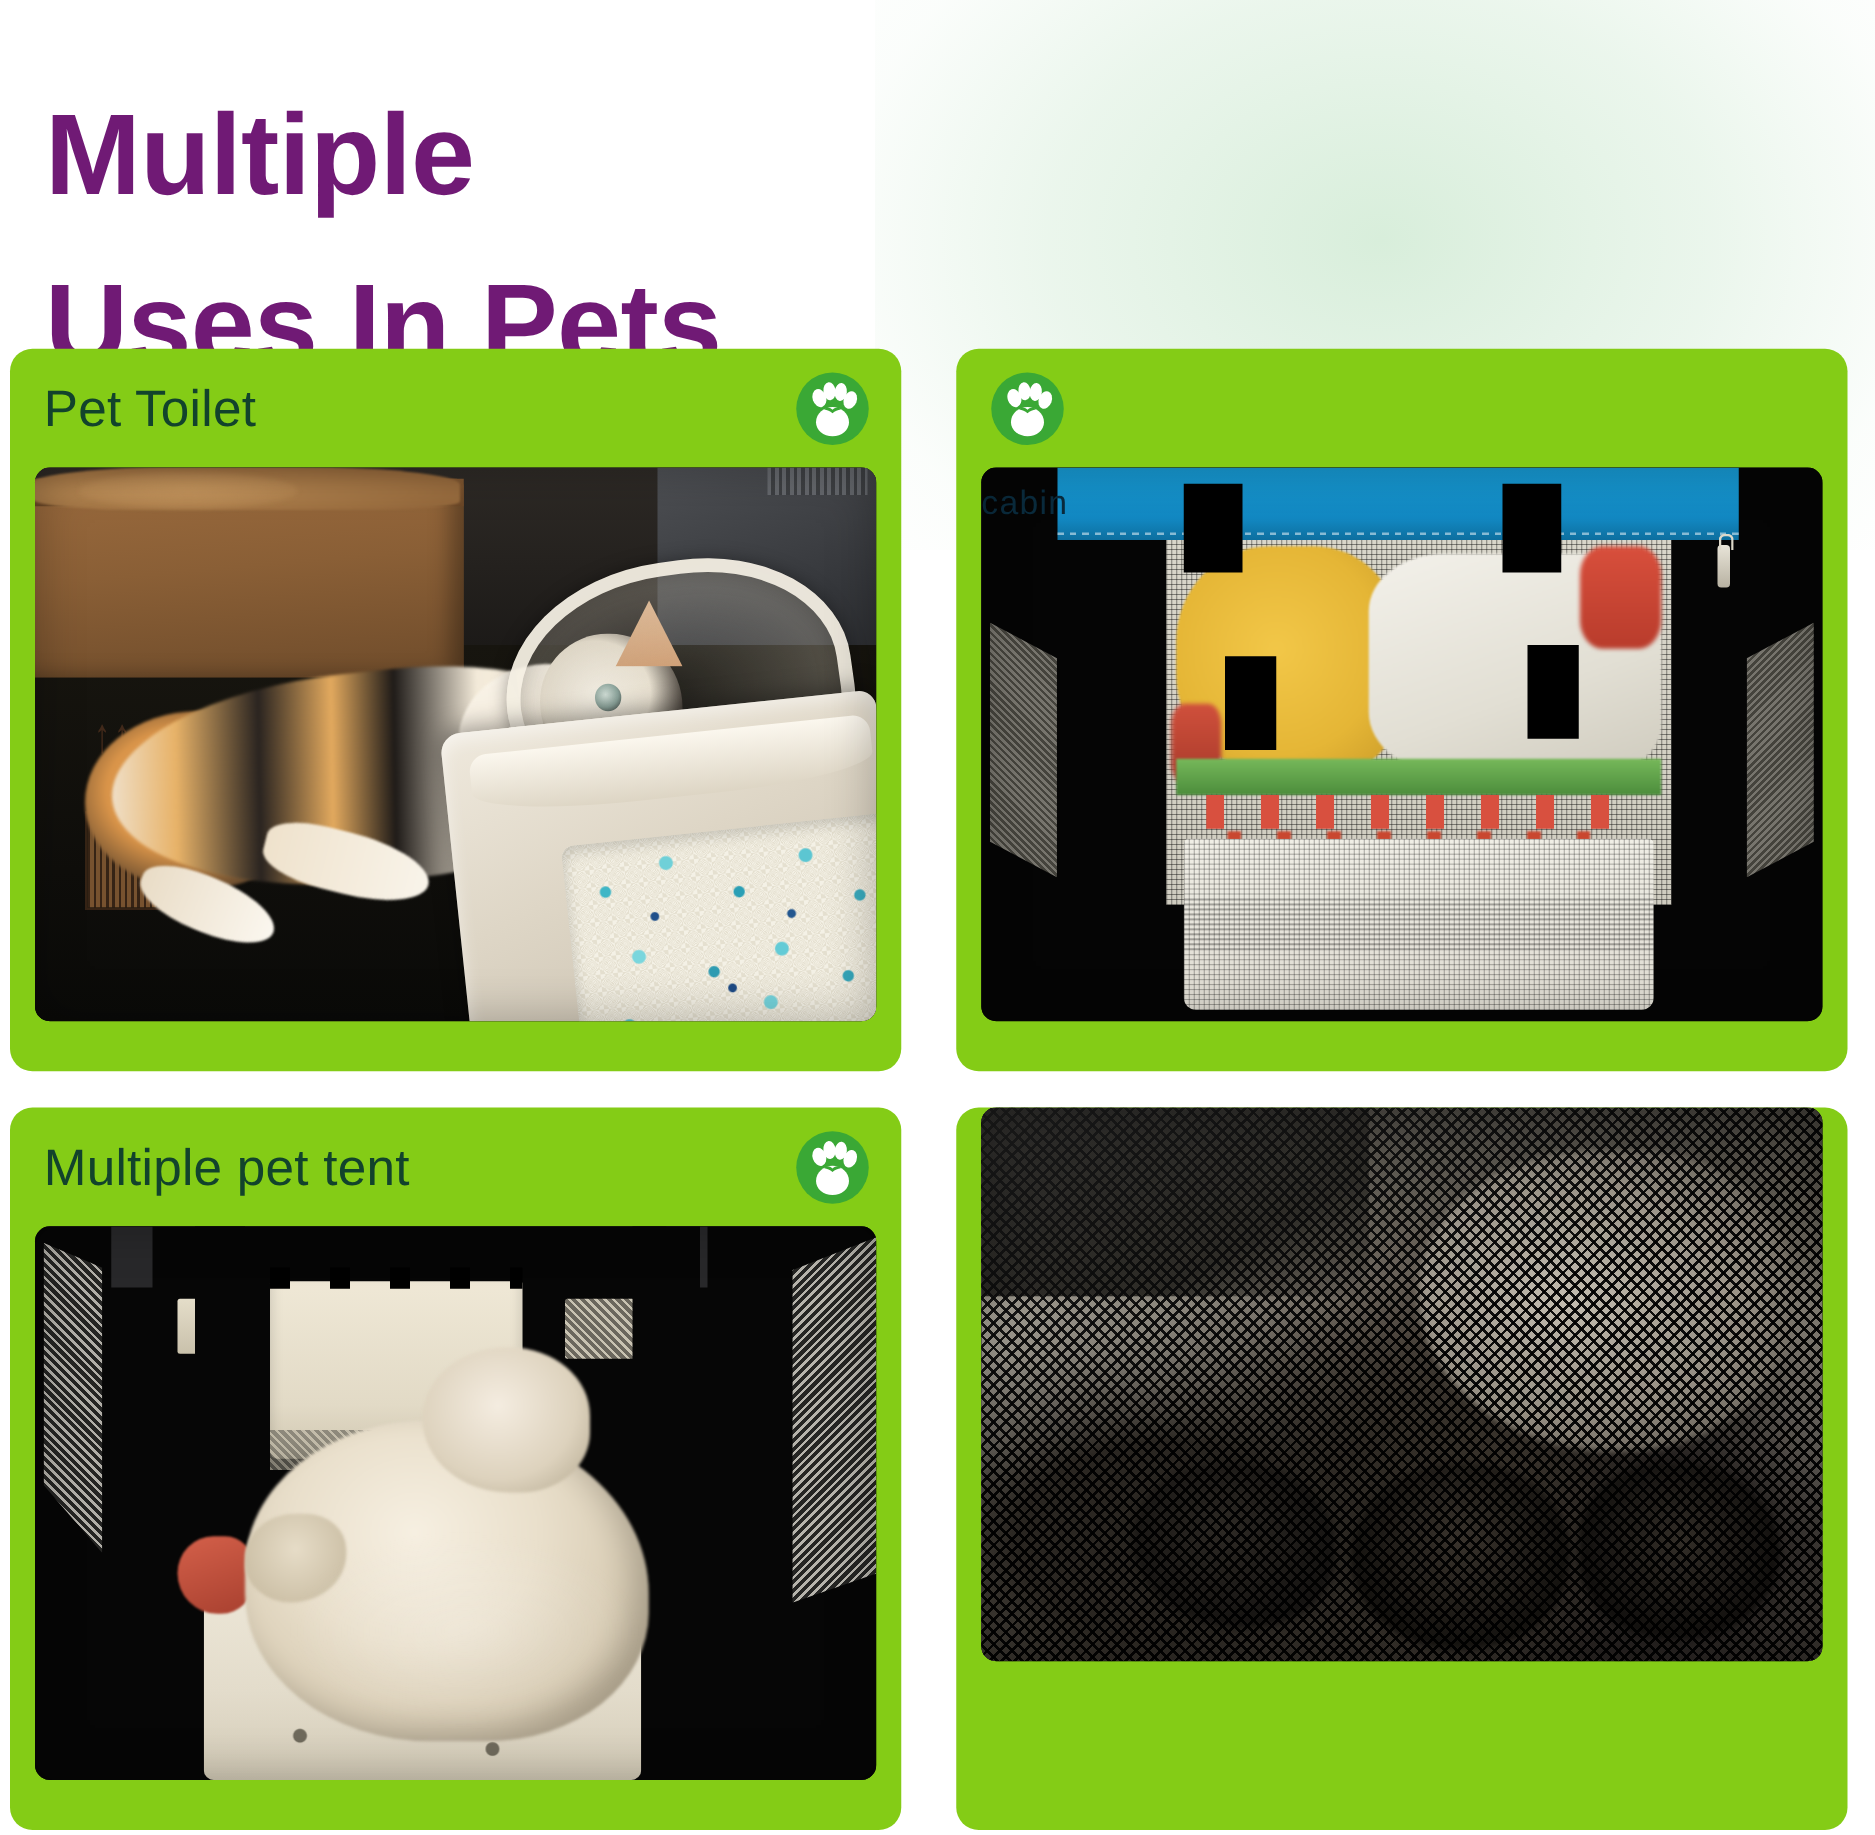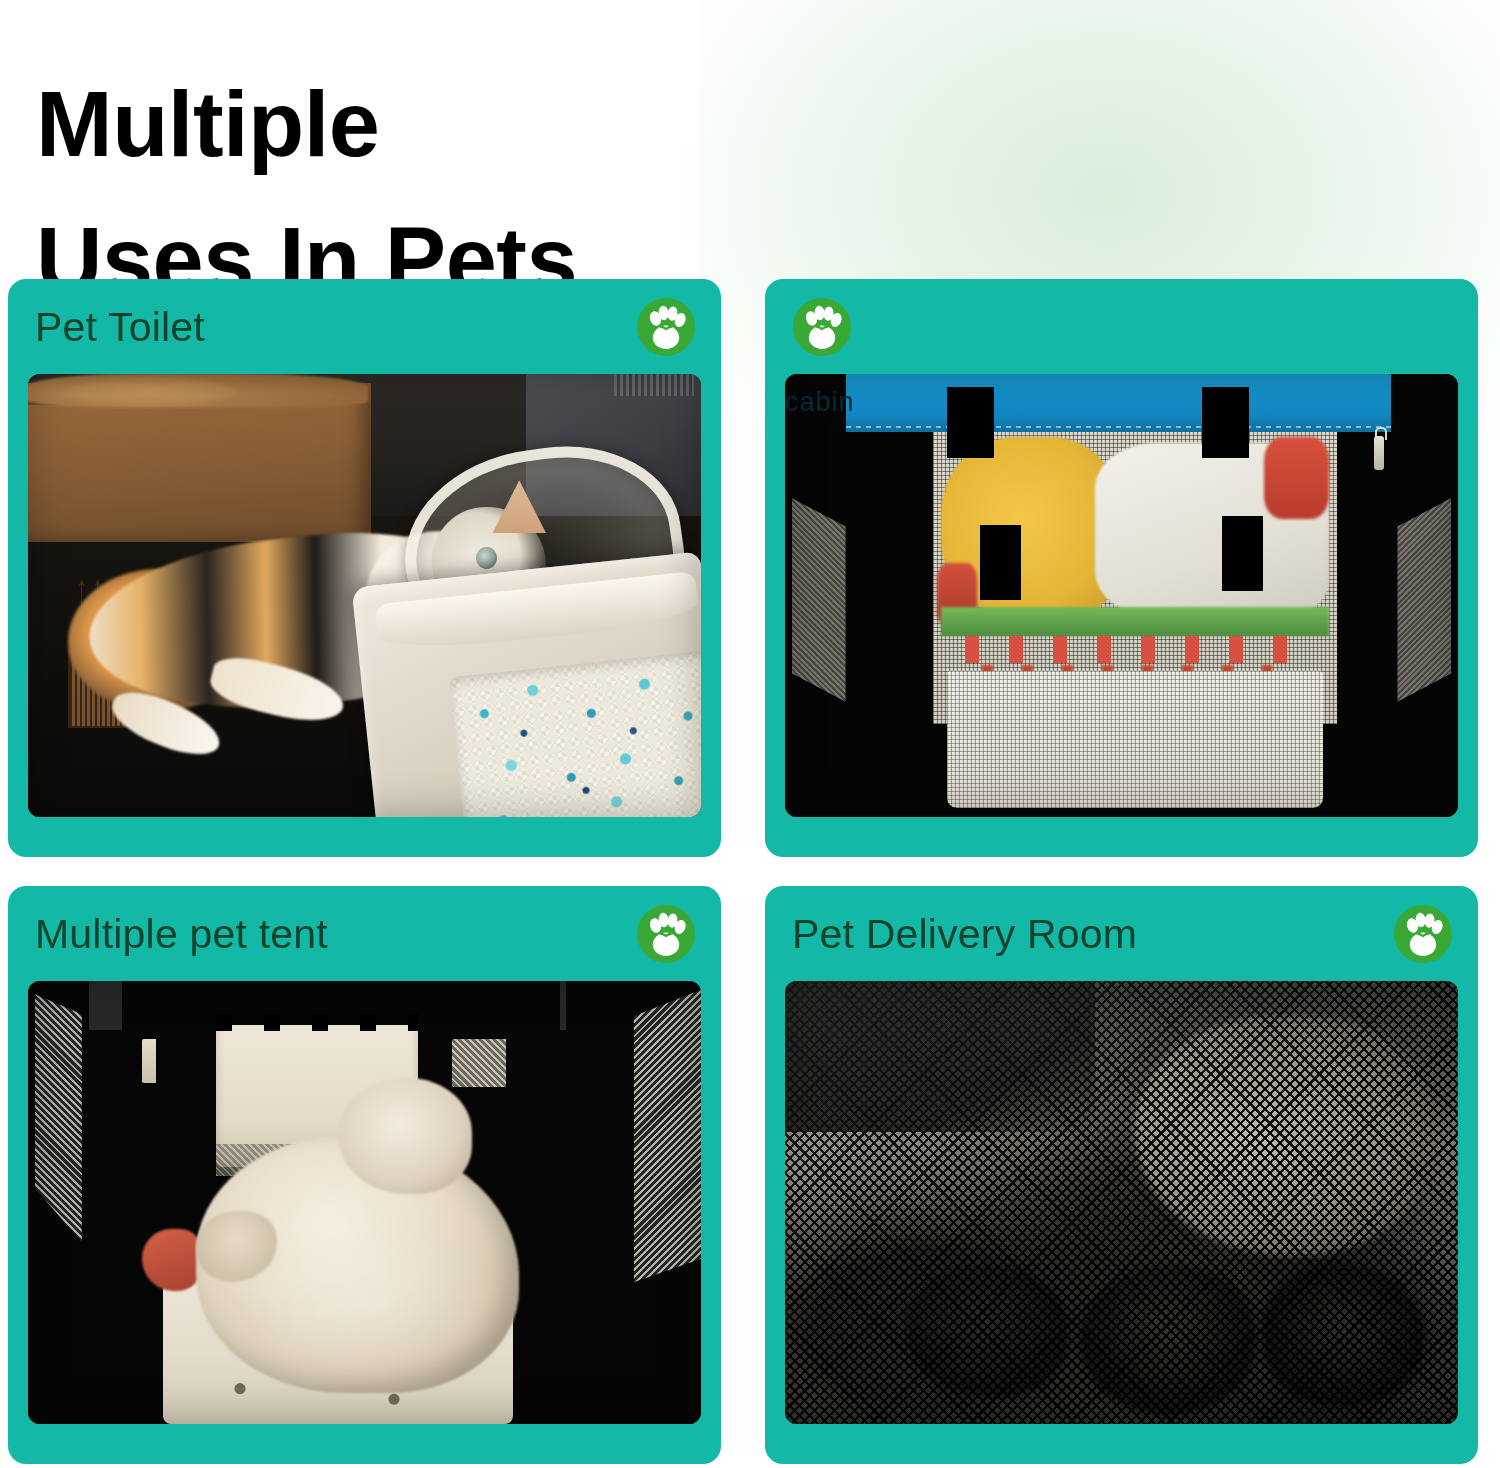--- a/index.html
+++ b/index.html
@@ -38,21 +38,21 @@
     width: 1500px;
     height: 1468px;
   }
 
   
   .headline {
     position: absolute;
     left: 36px;
     top: -6px;
     width: 820px;
-    color: #000000;
+    color: #701a75;
     font-family: "Liberation Sans", sans-serif;
     font-weight: bold;
     font-size: 92px;
     line-height: 136px;
     letter-spacing: -0.5px;
     white-space: pre-line;
   }
 
   
   .grid {
@@ -61,21 +61,21 @@
     top: 279px;
     width: 1484px;
     display: grid;
     grid-template-columns: 713px 713px;
     grid-template-rows: 578px 578px;
     column-gap: 44px;
     row-gap: 29px;
   }
 
   .card {
-    background: #14b8a6;
+    background: #84cc16;
     border-radius: 18px;
     position: relative;
     overflow: hidden;
   }
 
   .card-head {
     height: 95px;
     display: flex;
     align-items: center;
     justify-content: space-between;
@@ -640,32 +640,20 @@
           <div class="dog-body"></div>
           <div class="dog-ear"></div>
           <div class="dog-head"></div>
           <div class="dog-fluff"></div>
           <div class="vignette"></div>
         </div>
       </div>
     </div>
 
     <div class="card">
-      <div class="card-head">
-        <div class="card-title">Pet Delivery Room</div>
-        <svg class="paw-badge" viewBox="0 0 60 60">
-          <circle cx="30" cy="30" r="29" fill="#3AA835"></circle>
-          <ellipse cx="19.5" cy="21.5" rx="5.4" ry="7.4" fill="#ffffff" transform="rotate(-18 19.5 21.5)"></ellipse>
-          <ellipse cx="27.6" cy="16.0" rx="4.9" ry="7.2" fill="#ffffff" transform="rotate(-6 27.6 16)"></ellipse>
-          <ellipse cx="36.6" cy="16.6" rx="4.9" ry="7.2" fill="#ffffff" transform="rotate(7 36.6 16.6)"></ellipse>
-          <ellipse cx="44.2" cy="23.0" rx="5.2" ry="7.2" fill="#ffffff" transform="rotate(20 44.2 23)"></ellipse>
-          <path d="M30 28.5c6.6 0 13.2 5.1 13.2 12.2 0 6.3-5.9 11.2-13.2 11.2S16.8 47 16.8 40.7C16.8 33.6 23.4 28.5 30 28.5z" fill="#ffffff"></path>
-          <path d="M30 30.8c-2.6-2.6-5.6-2.2-6.6-.2 2.3.4 4.7 1.4 6.6 2.9 1.9-1.5 4.3-2.5 6.6-2.9-1-2-4-2.4-6.6.2z" fill="#3AA835"></path>
-        </svg>
-      </div>
       <div class="photo-wrap">
         <div class="photo p4">
           <div class="scene"></div>
           <div class="dark-top"></div>
           <div class="cat-shape"></div>
           <div class="kitten1"></div>
           <div class="kitten2"></div>
           <div class="kitten3"></div>
           <div class="mesh"></div>
           <div class="mesh-sheen"></div>

